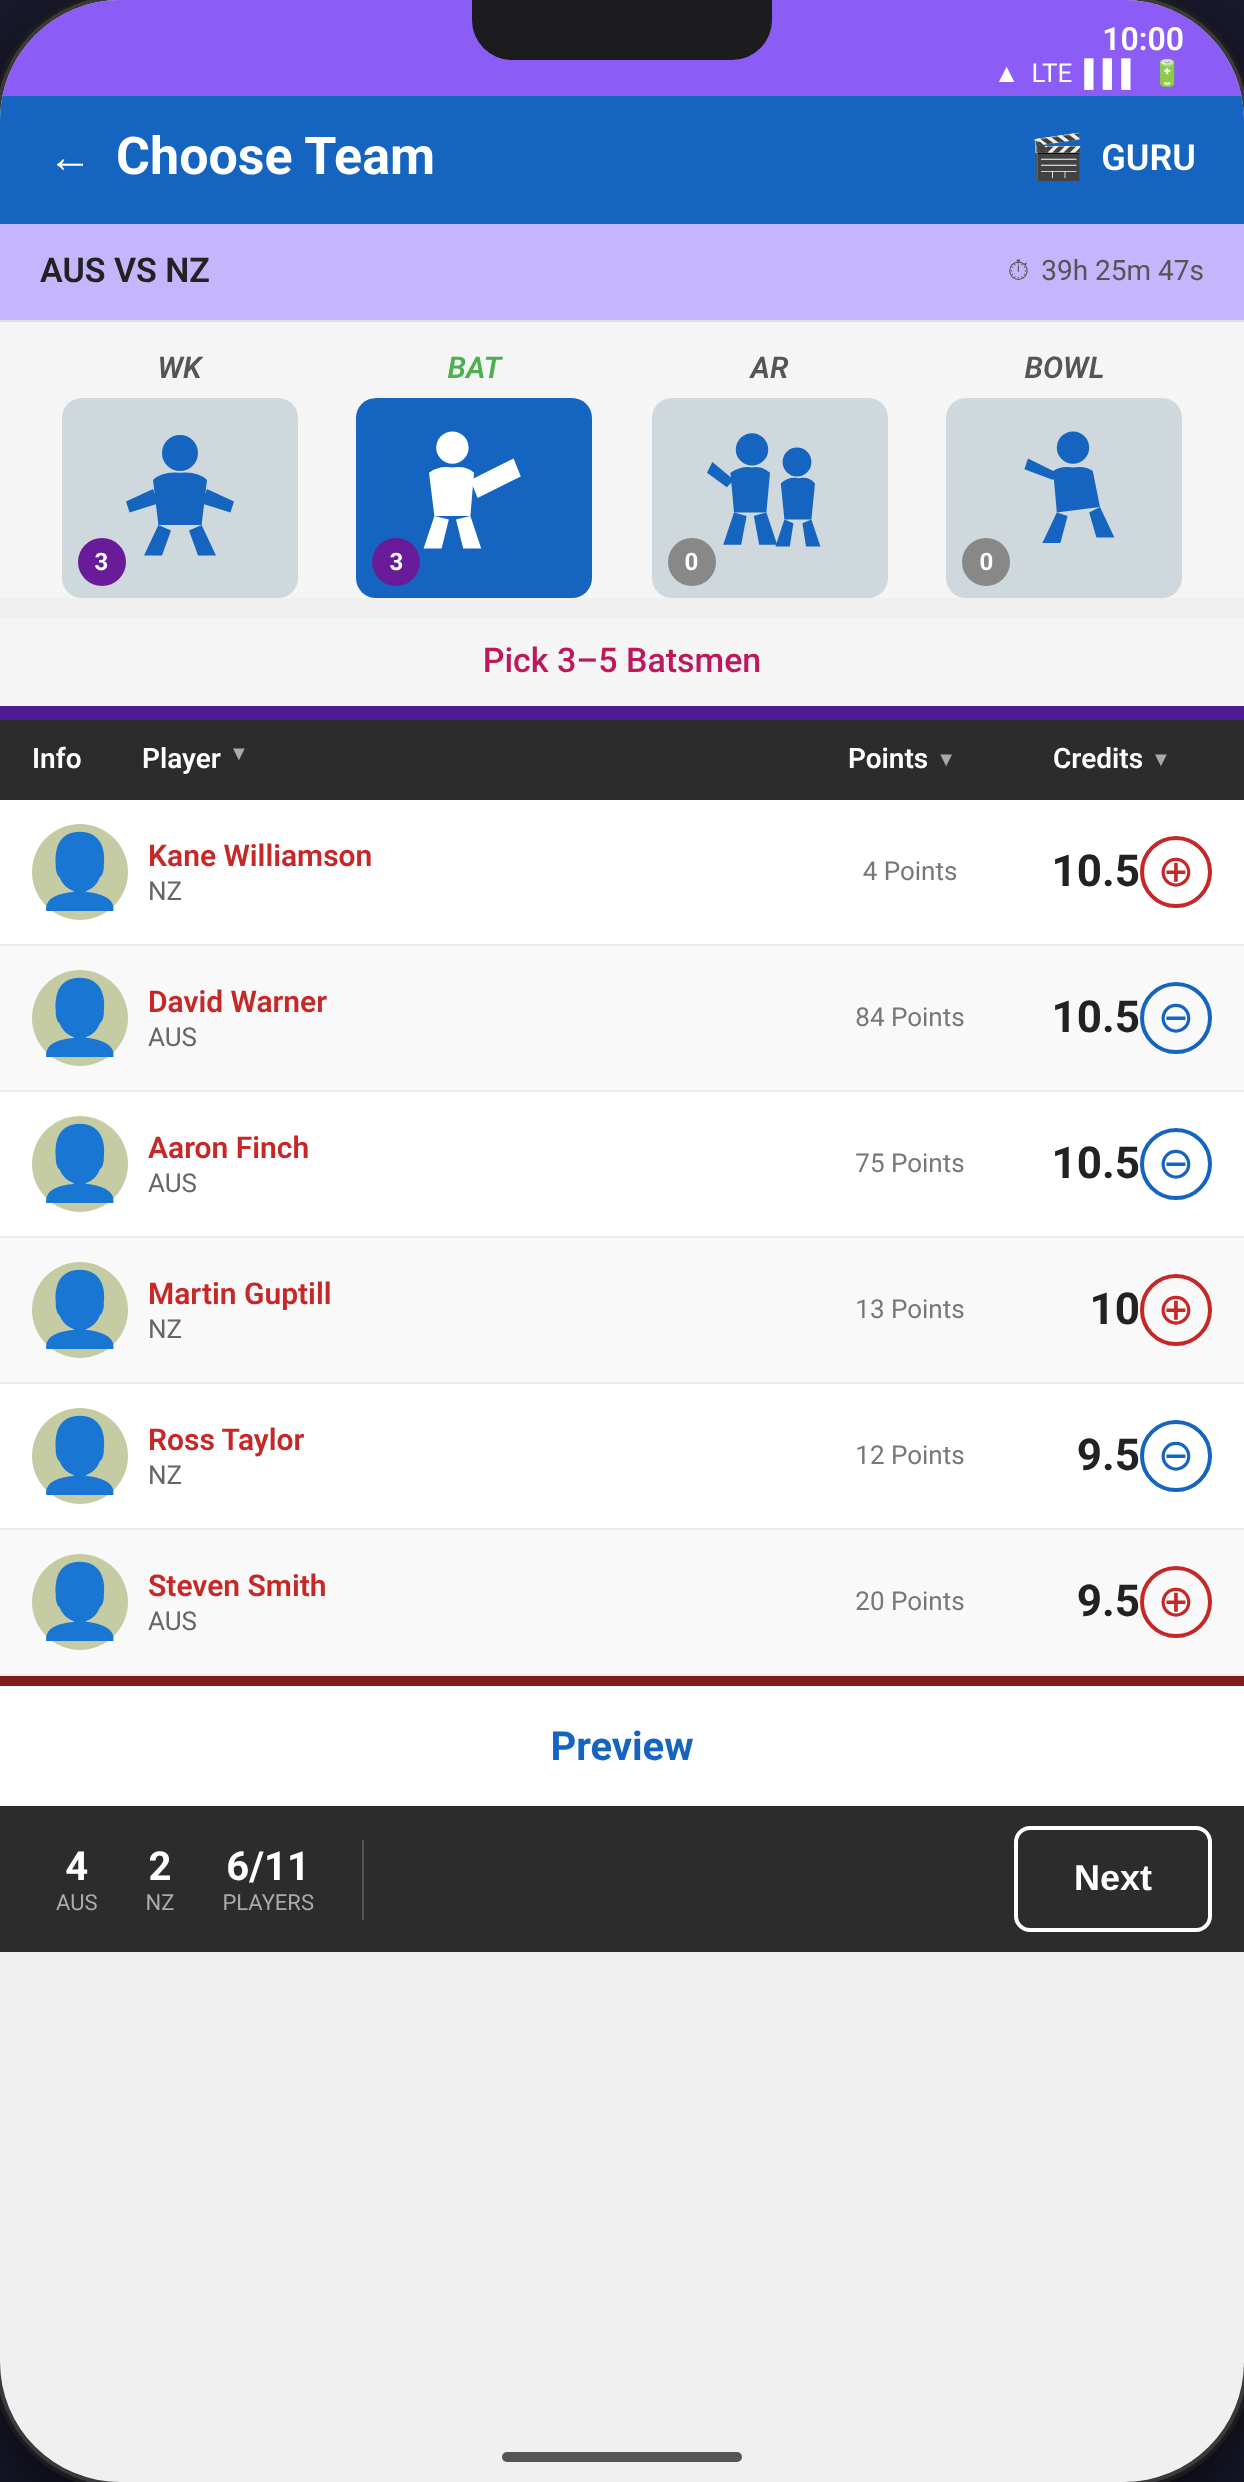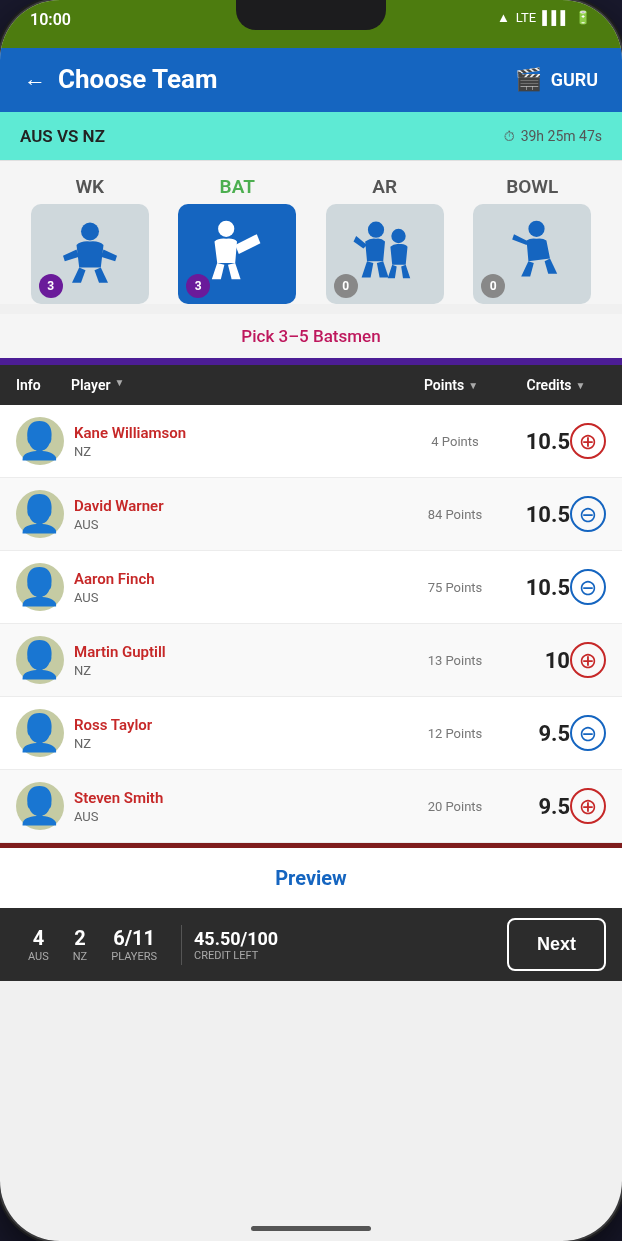--- a/index.html
+++ b/index.html
@@ -22,26 +22,27 @@
     }
     .phone-screen {
       position: absolute;
       top: 0; left: 0; right: 0; bottom: 0;
       background: #f0f0f0;
       border-radius: 55px;
       overflow: hidden;
     }
     
     .status-bar {
-      background: #4d7c0f;
+      background: #8b5cf6;
       display: flex;
       justify-content: space-between;
-      align-items: flex-start;
+      align-items: flex-end;
       padding: 10px 30px 8px;
       height: 48px;
+      flex-direction: column;
     }
     .status-time {
       color: white;
       font-size: 16px;
       font-weight: 600;
     }
     .status-icons {
       display: flex;
       align-items: center;
       gap: 6px;
@@ -91,21 +92,21 @@
     .guru-icon {
       font-size: 22px;
     }
     .guru-text {
       color: white;
       font-size: 18px;
       font-weight: 600;
     }
     
     .match-bar {
-      background: #5eead4;
+      background: #c4b5fd;
       padding: 14px 20px;
       display: flex;
       align-items: center;
       justify-content: space-between;
       border-bottom: 1px solid #e0e0e0;
     }
     .match-name {
       font-size: 17px;
       font-weight: 600;
       color: #222;
@@ -128,23 +129,24 @@
       margin-bottom: 10px;
     }
     .tab-item {
       display: flex;
       flex-direction: column;
       align-items: center;
       gap: 6px;
       cursor: pointer;
     }
     .tab-label {
-      font-size: 19px;
+      font-size: 15px;
       font-weight: 600;
       color: #555;
+      font-style: italic;
     }
     .tab-label.active {
       color: #4caf50;
     }
     .tab-icon-box {
       width: 118px;
       height: 100px;
       background: #cfd8dc;
       border-radius: 10px;
       display: flex;
@@ -607,22 +609,18 @@
       </div>
       <div class="footer-stat">
         <span class="footer-stat-val">2</span>
         <span class="footer-stat-lbl">NZ</span>
       </div>
       <div class="footer-stat">
         <span class="footer-stat-val">6/11</span>
         <span class="footer-stat-lbl">PLAYERS</span>
       </div>
       <div class="footer-divider"></div>
-      <div class="footer-credit">
-        <span class="footer-credit-val">45.50/100</span>
-        <span class="footer-credit-lbl">CREDIT LEFT</span>
-      </div>
       <button class="next-btn">Next</button>
     </div>
 
     <div class="home-indicator"></div>
   </div>
 </div>
 
 </body></html>

